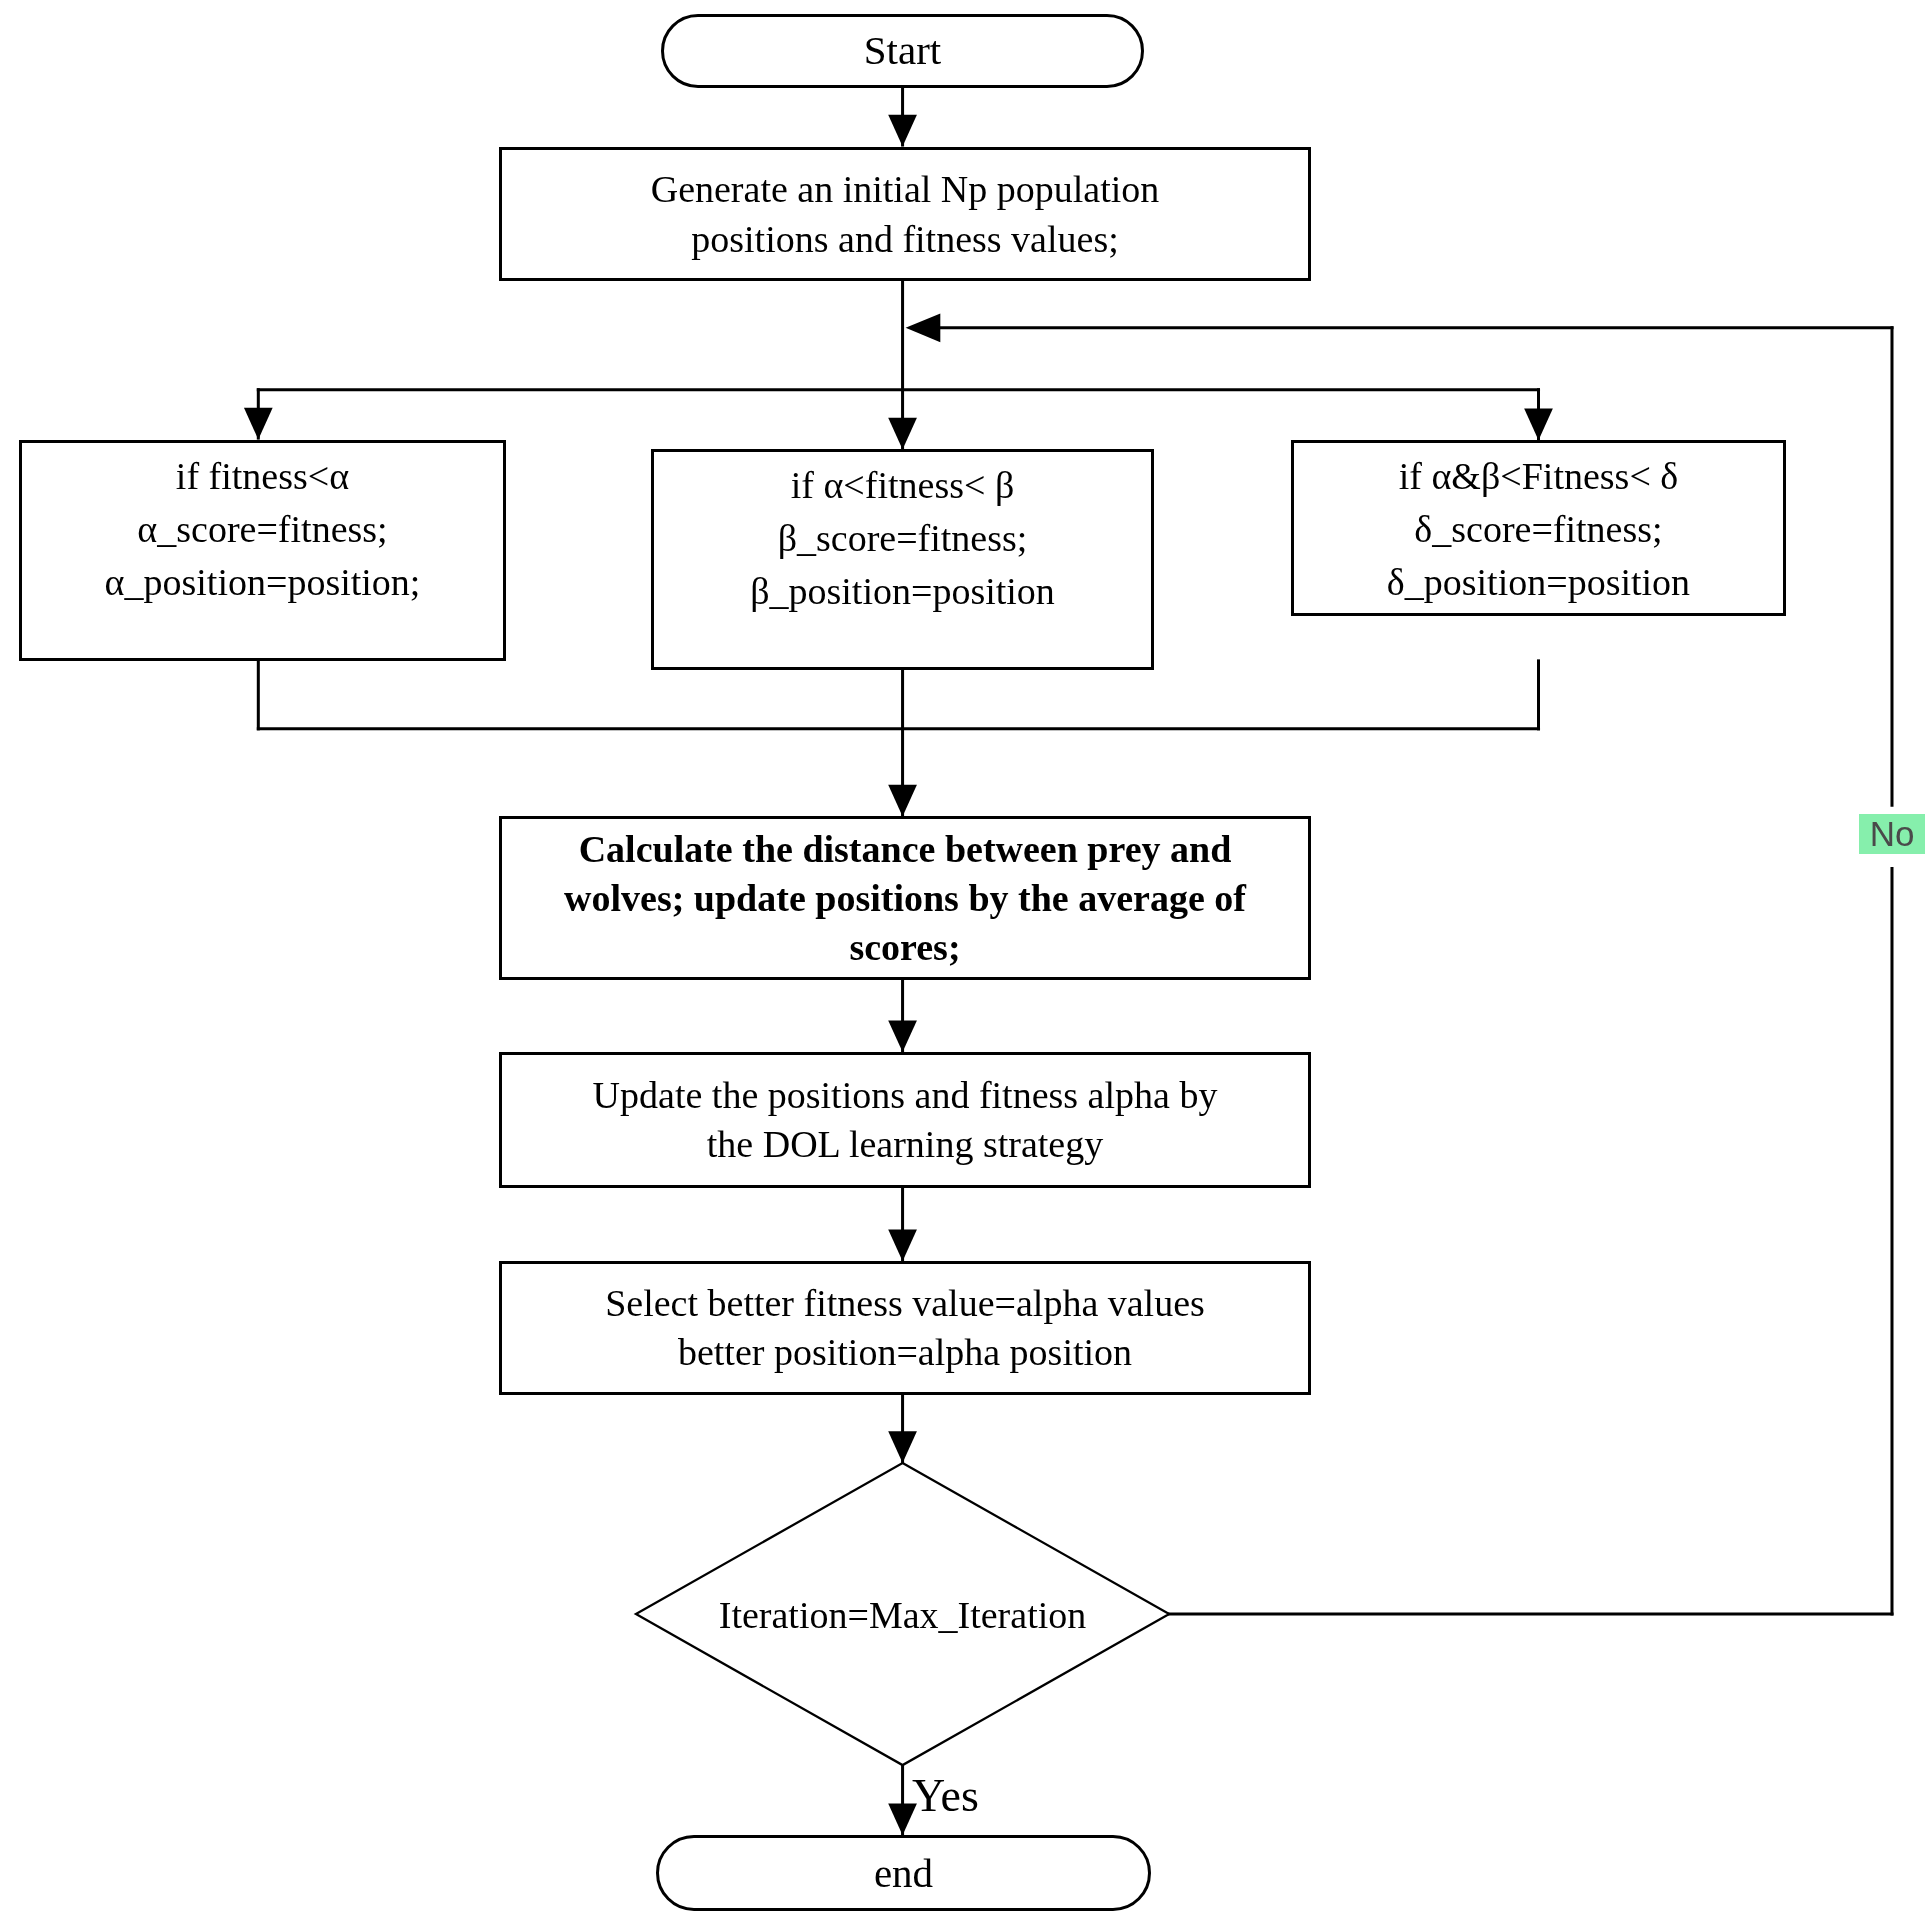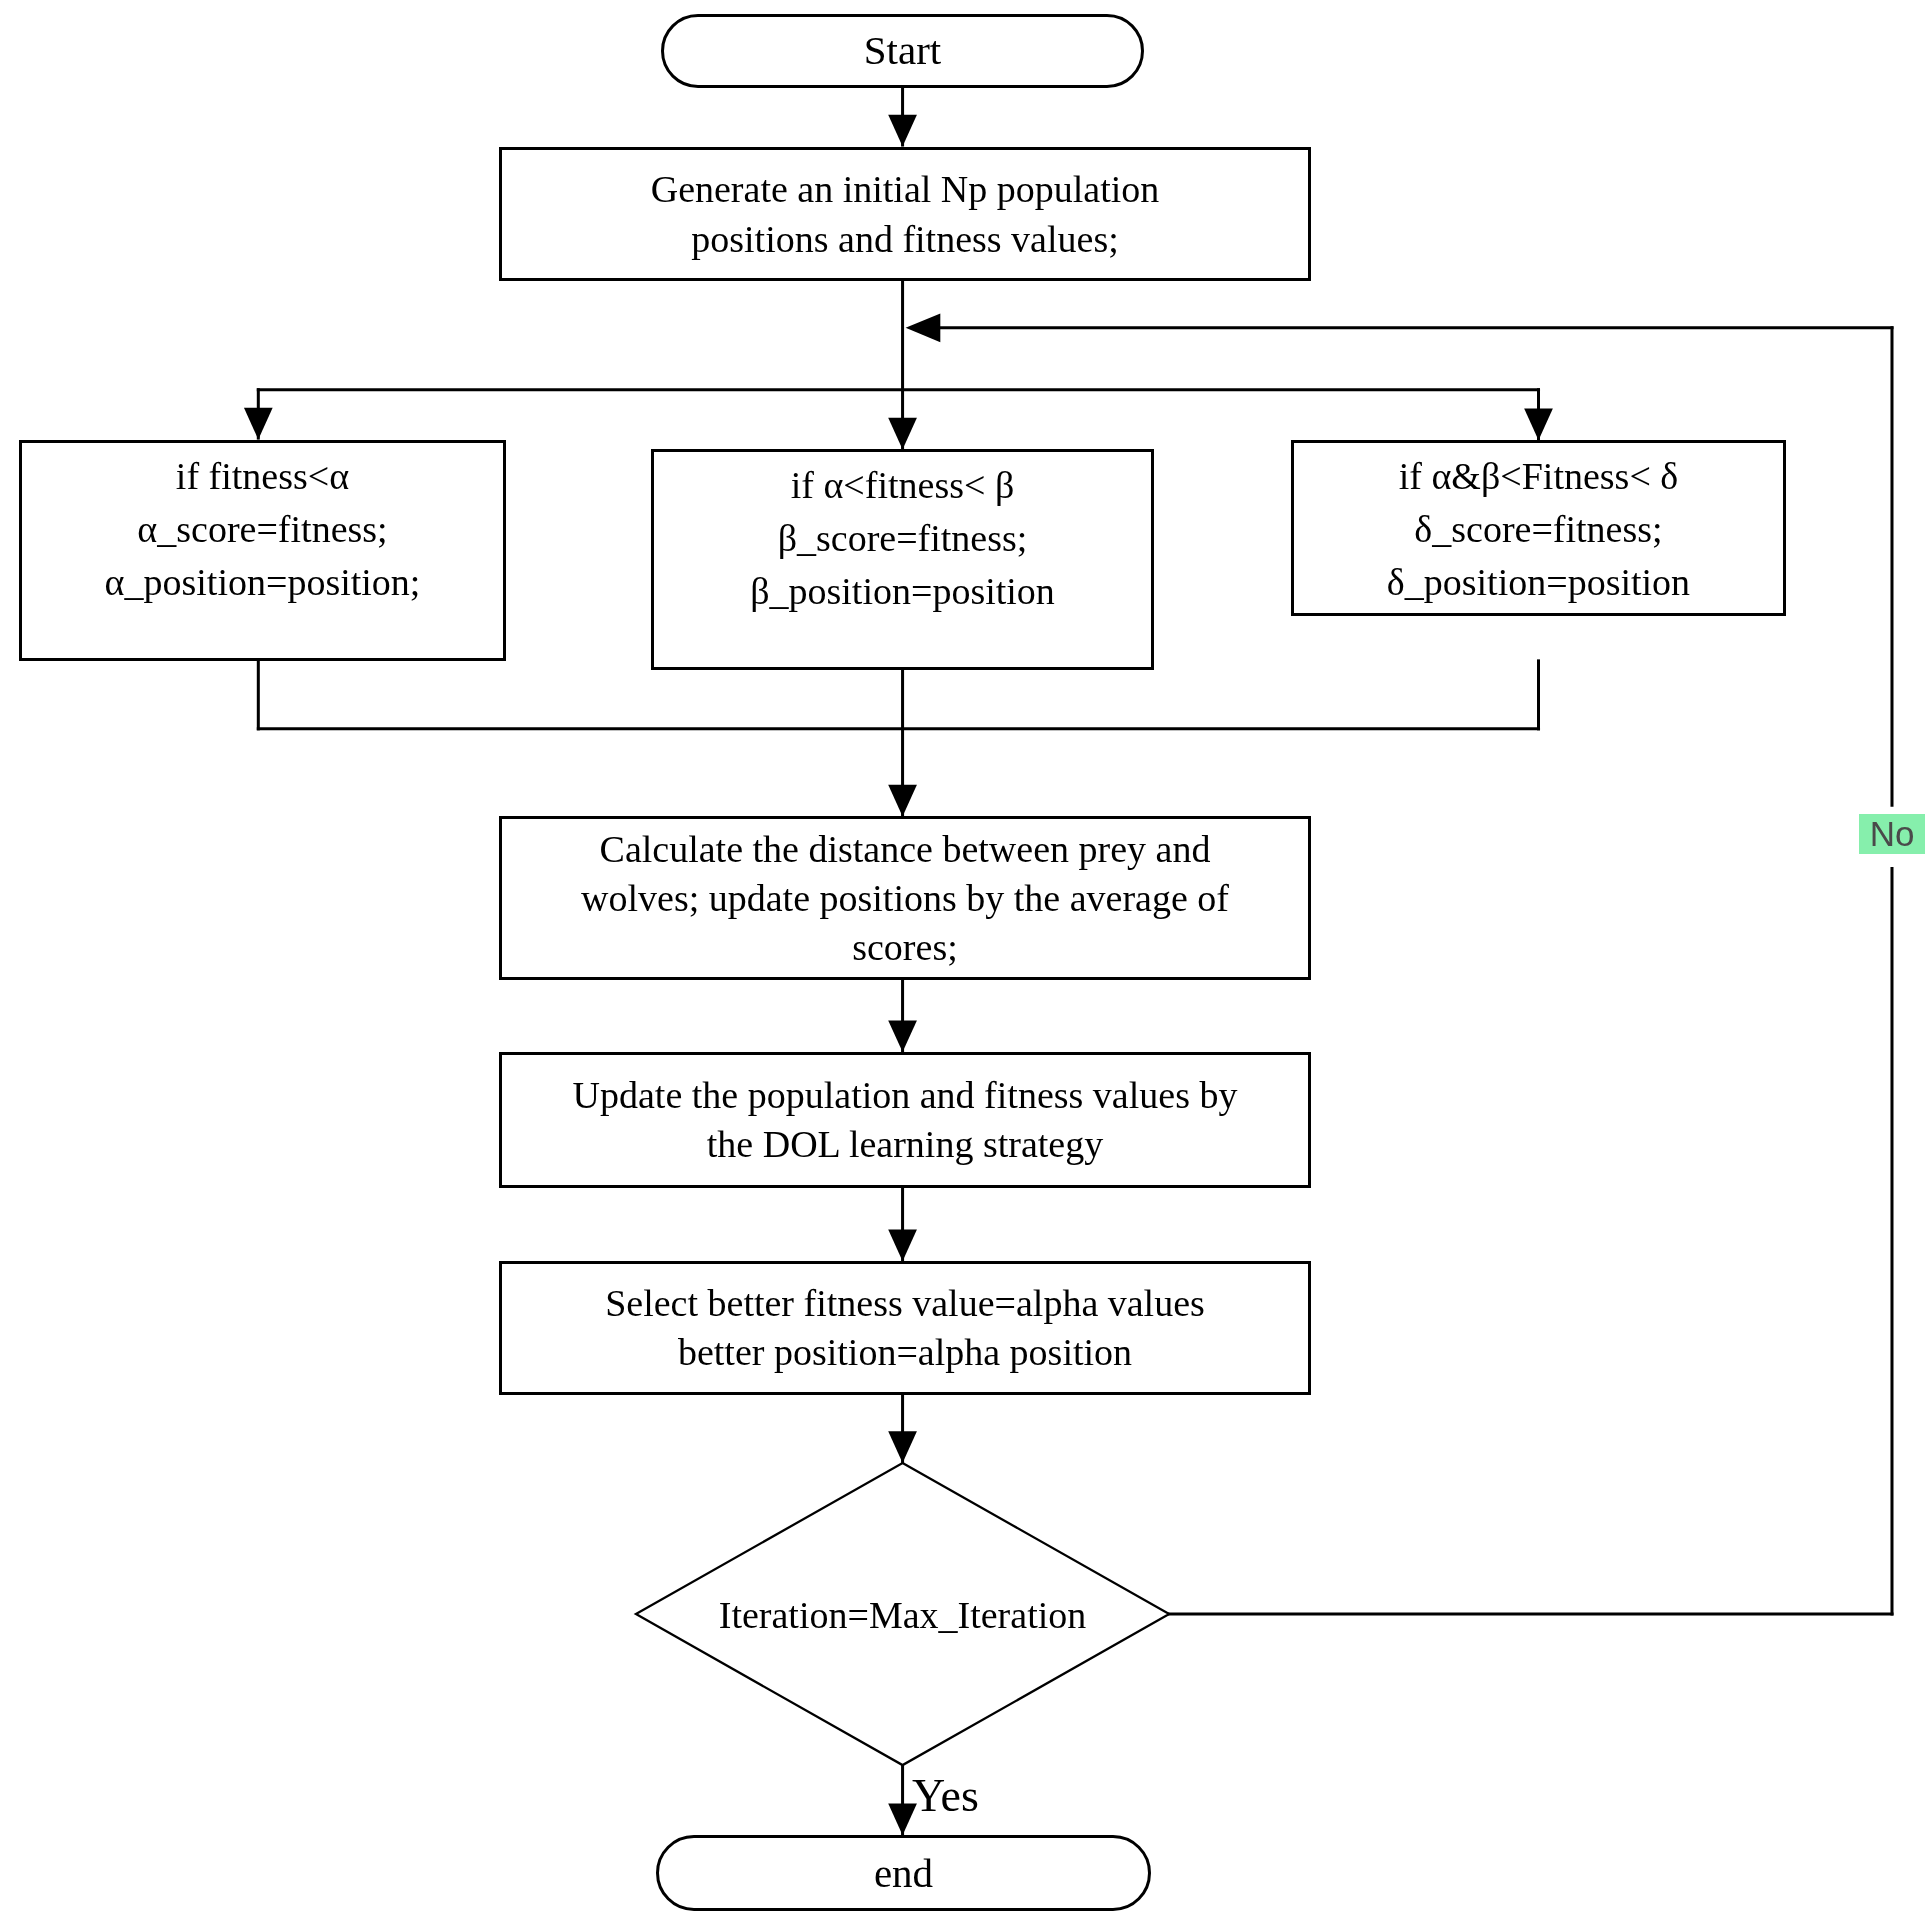--- a/index.html
+++ b/index.html
@@ -179,28 +179,28 @@
 β_score=fitness;
 β_position=position</span>
   </div>
 
   <div class="node cond" style="left:1291px; top:440px; width:495px; height:176px;">
     <span>if α&amp;β&lt;Fitness&lt; δ
 δ_score=fitness;
 δ_position=position</span>
   </div>
 
-  <div class="node" style="left:499px; top:816px; width:812px; height:164px;">
+  <div class="node" style="left:499px; top:816px; width:812px; height:164px;font-weight:bold;">
     <span>Calculate the distance between prey and
 wolves; update positions by the average of
 scores;</span>
   </div>
 
   <div class="node" style="left:499px; top:1052px; width:812px; height:136px;">
-    <span>Update the population and fitness values by
+    <span>Update the positions and fitness alpha by
 the DOL learning strategy</span>
   </div>
 
   <div class="node" style="left:499px; top:1261px; width:812px; height:134px;">
     <span>Select better fitness value=alpha values
 better position=alpha position</span>
   </div>
 
   <div class="decision-label" style="left:638px; top:1588px; width:529px; height:53px;">
     <span>Iteration=Max_Iteration</span>

